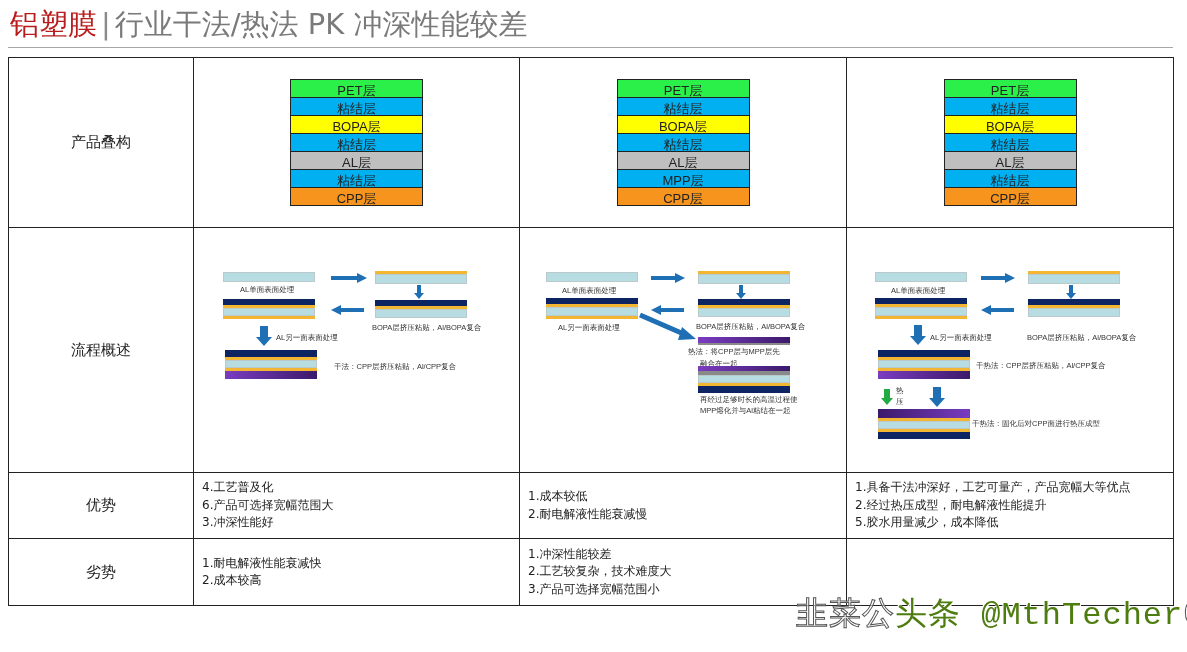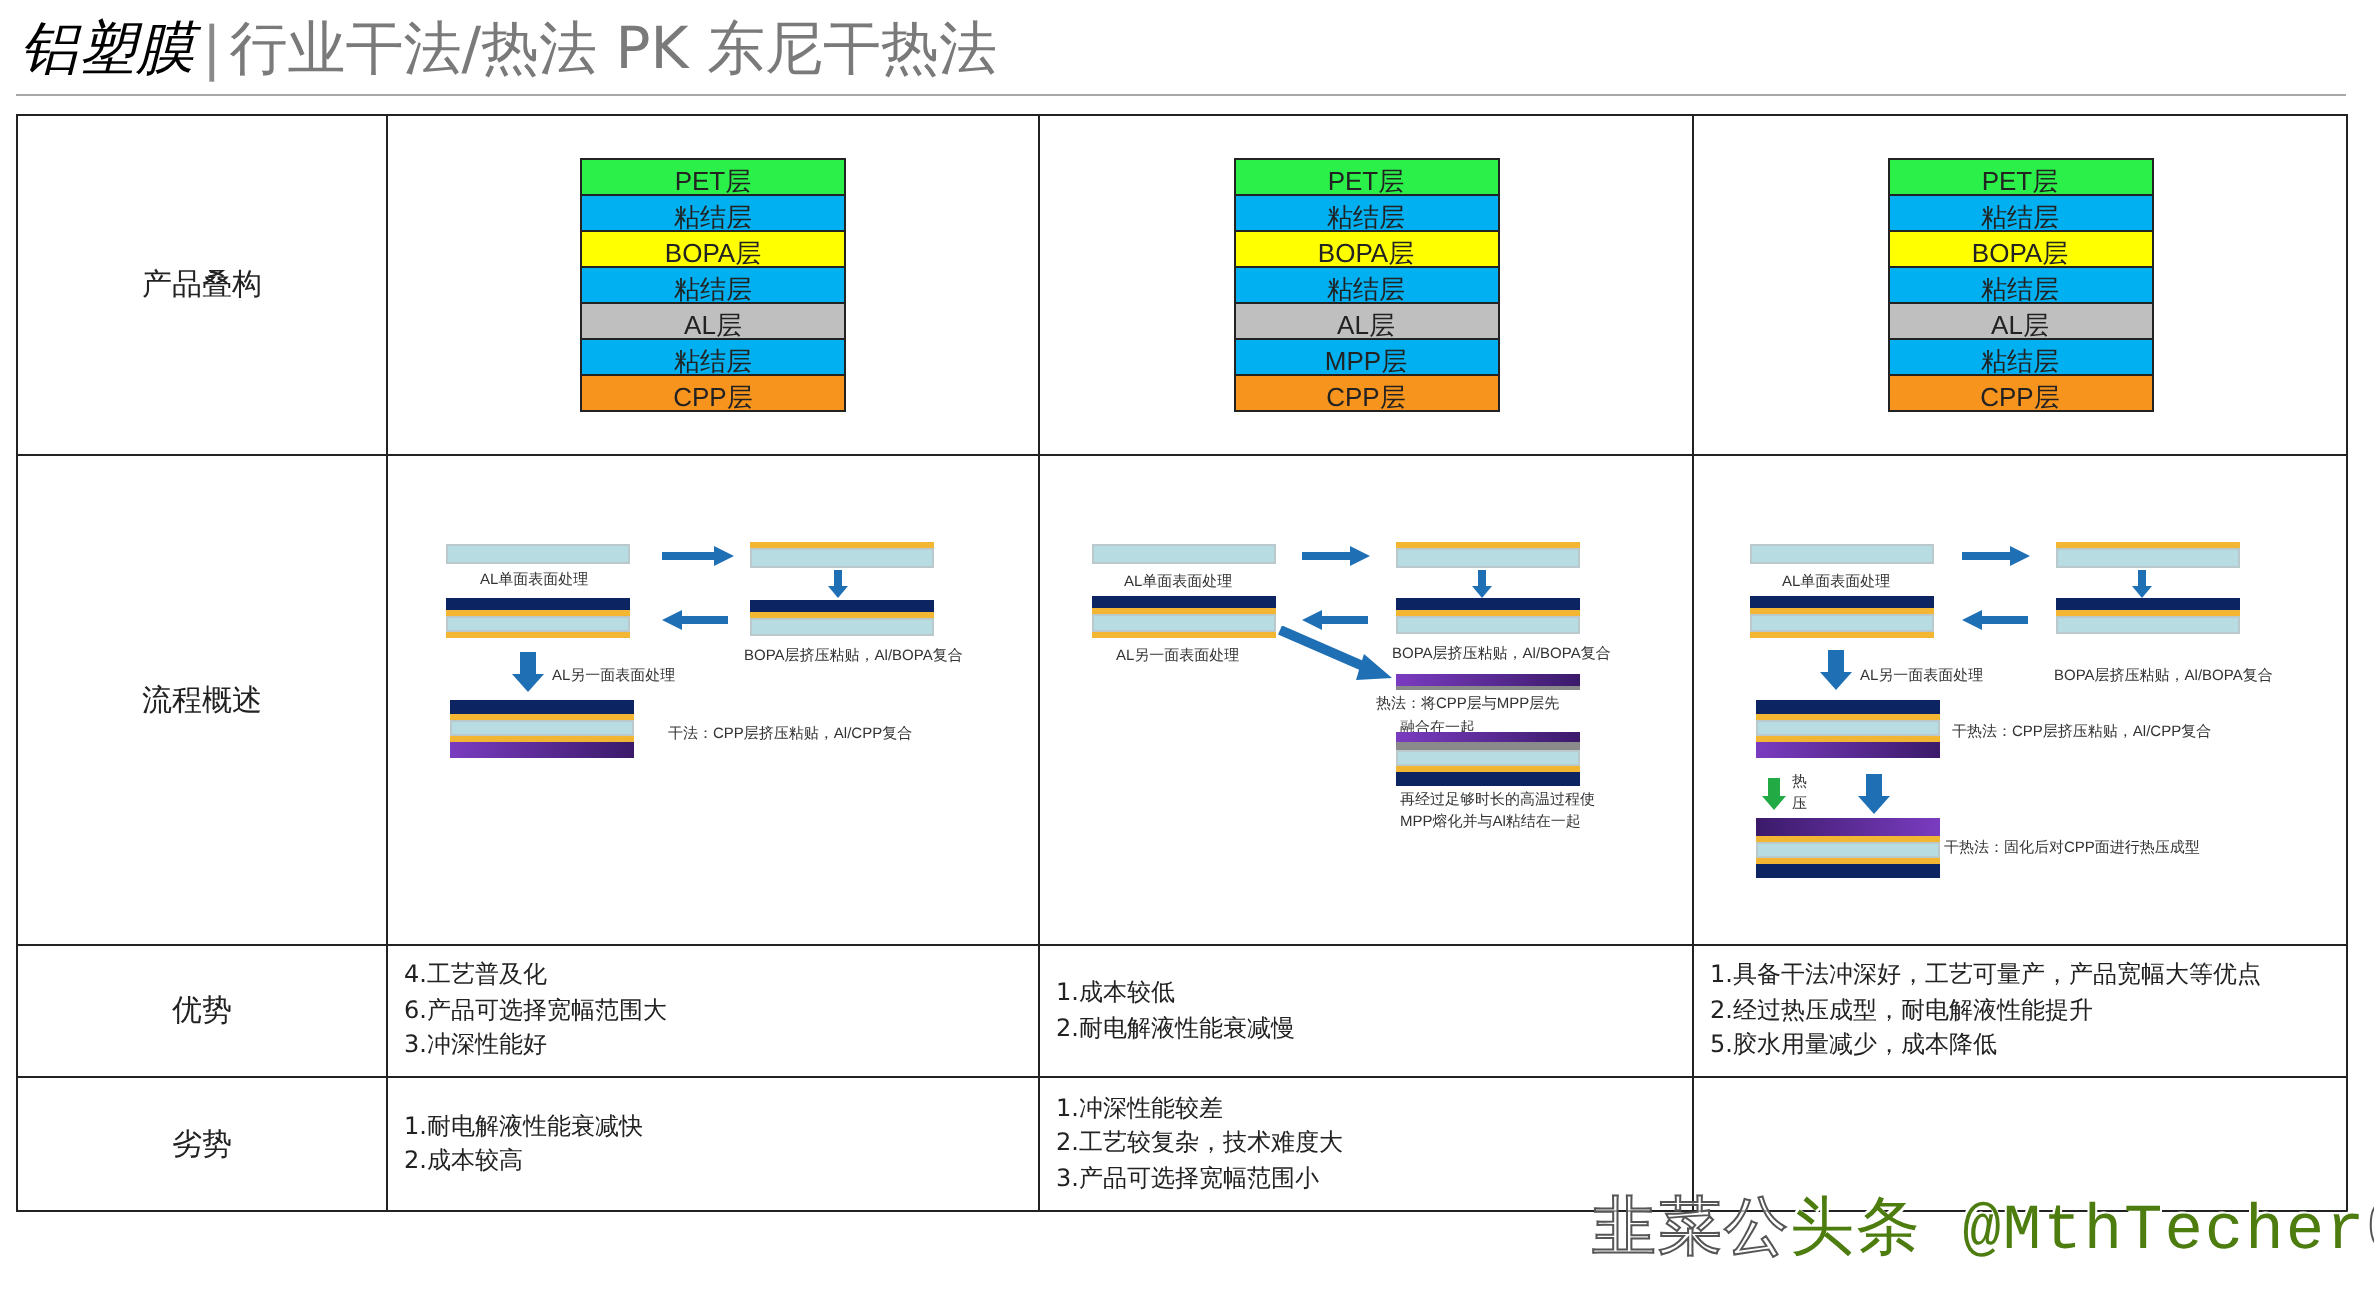--- a/index.html
+++ b/index.html
@@ -1,20 +1,20 @@
 <!DOCTYPE html>
 <html><head>
 <meta charset="utf-8">
 <style>
   * { box-sizing: border-box; margin: 0; padding: 0; }
   html, body { width: 1187px; height: 652px; background: #ffffff; overflow: hidden; }
   body { font-family: "DejaVu Sans", "Liberation Sans", sans-serif; color: #222; position: relative; }
 
   .title { position: absolute; left: 10px; top: 6px; height: 36px; font-size: 29px; line-height: 36px; white-space: nowrap; letter-spacing: 0px; }
-  .title .brand { color: #000000; font-style: italic; }
+  .title .brand { color: #b91c1c; }
   .title .sep { color: #8a8a8a; margin: 0 4px; }
   .title .rest { color: #7a7a7a; }
   .title-rule { position: absolute; left: 8px; top: 47px; width: 1165px; height: 1px; background: #a7a7a7; }
 
   table.cmp { position: absolute; left: 8px; top: 57px; width: 1165px; border-collapse: collapse; table-layout: fixed; }
   table.cmp td, table.cmp th { border: 1.5px solid #222; vertical-align: middle; }
   table.cmp th { background: #d9d9d9; font-weight: normal; font-size: 17px; height: 41px; text-align: center; color: #111; }
   .rowlabel { text-align: center; font-size: 15px; color: #222; }
 
   
@@ -31,21 +31,21 @@
   .list { padding-left: 8px; font-size: 12px; line-height: 17.5px; color: #222; }
   .list div { white-space: nowrap; }
 
   .watermark { position: absolute; left: 796px; top: 592px; font-size: 32px; color: rgba(255,255,255,0.6); -webkit-text-stroke: 1px #555; white-space: nowrap; letter-spacing: 1px; }
   .watermark .dark { color: #4d7c0f; -webkit-text-stroke: 0; text-shadow: 1px 1px 0 #fff, -1px -1px 0 #fff; font-family: Liberation Mono, monospace; }
 </style>
 </head>
 <body>
 
 <div class="title">
-  <span class="brand">铝塑膜</span><span class="sep">|</span><span class="rest">行业干法/热法 PK 东尼干热法</span>
+  <span class="brand">铝塑膜</span><span class="sep">|</span><span class="rest">行业干法/热法 PK 冲深性能较差</span>
 </div>
 <div class="title-rule"></div>
 
 <table class="cmp">
   <colgroup>
     <col style="width:185px">
       <col style="width:326px">
       <col style="width:327px">
       <col style="width:327px">
   </colgroup>

